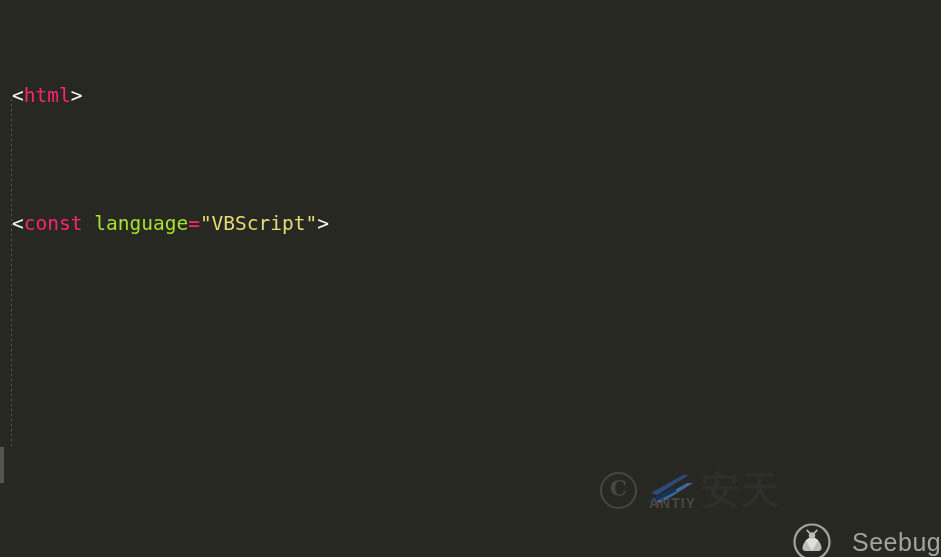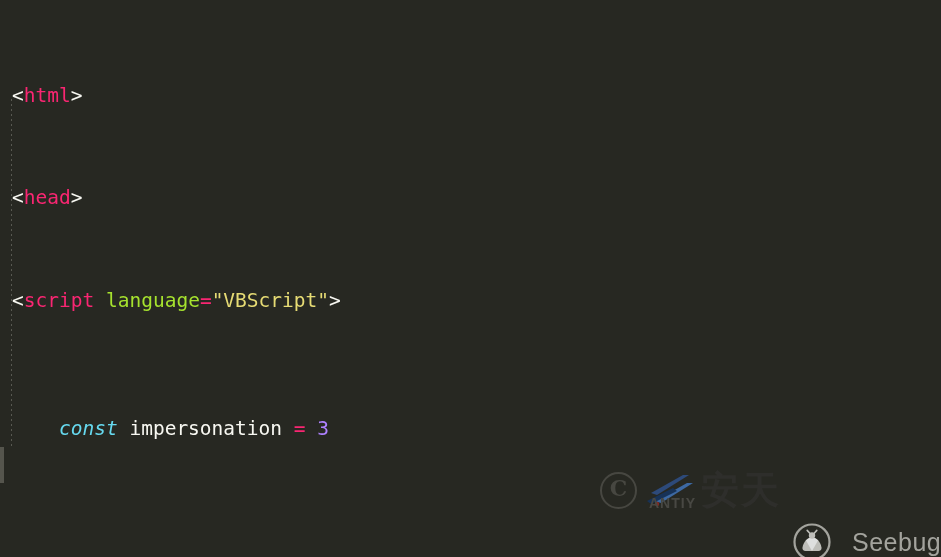--- a/index.html
+++ b/index.html
@@ -130,26 +130,24 @@
 </style>
 </head>
 <body>
 
 <div id="screen">
 
   <div id="code">
 
     <div class="ln"><span class="t-punct">&lt;</span><span class="t-tag">html</span><span class="t-punct">&gt;</span></div>
 
-    <div class="ln"><span class="t-punct">&lt;</span><span class="t-tag">head</span><span class="t-punct">&gt;</span></div>
-
-    <div class="ln"><span class="t-punct">&lt;</span><span class="t-tag">script</span><span class="t-plain"> </span><span class="t-attr">language</span><span class="t-op">=</span><span class="t-str">"VBScript"</span><span class="t-punct">&gt;</span></div>
-
-
-    <div class="ln"><span>    </span><span class="t-kw">const</span><span> </span><span class="t-plain">impersonation</span><span> </span><span class="t-op">=</span><span> </span><span class="t-num">3</span></div>
+
+    <div class="ln"><span class="t-punct">&lt;</span><span class="t-tag">const</span><span class="t-plain"> </span><span class="t-attr">language</span><span class="t-op">=</span><span class="t-str">"VBScript"</span><span class="t-punct">&gt;</span></div>
+
+
 
     
 
     
 
     
 
     
 
     

